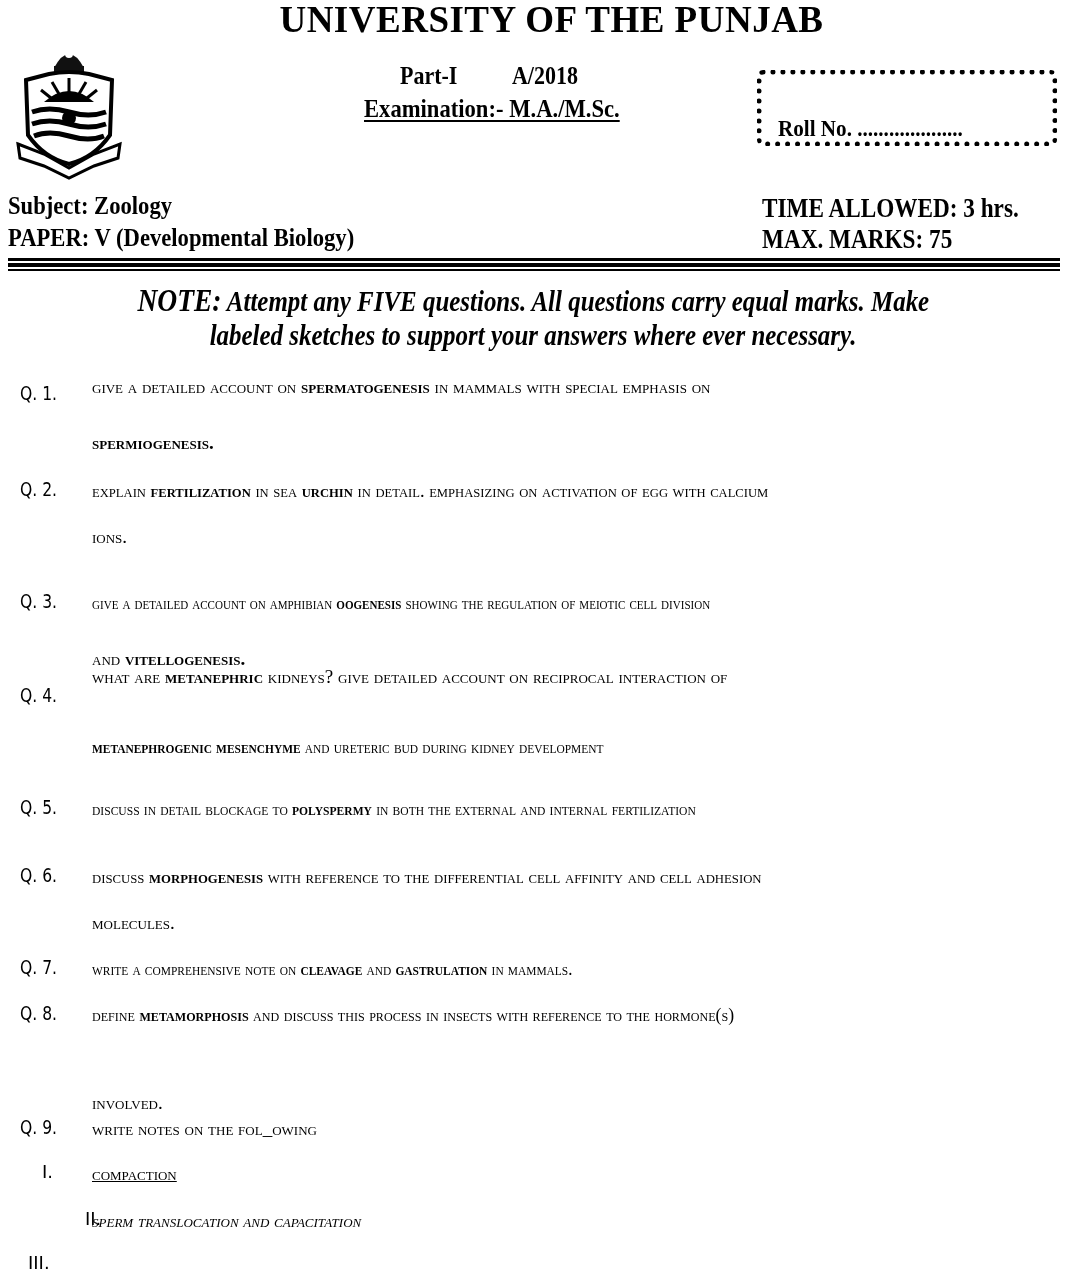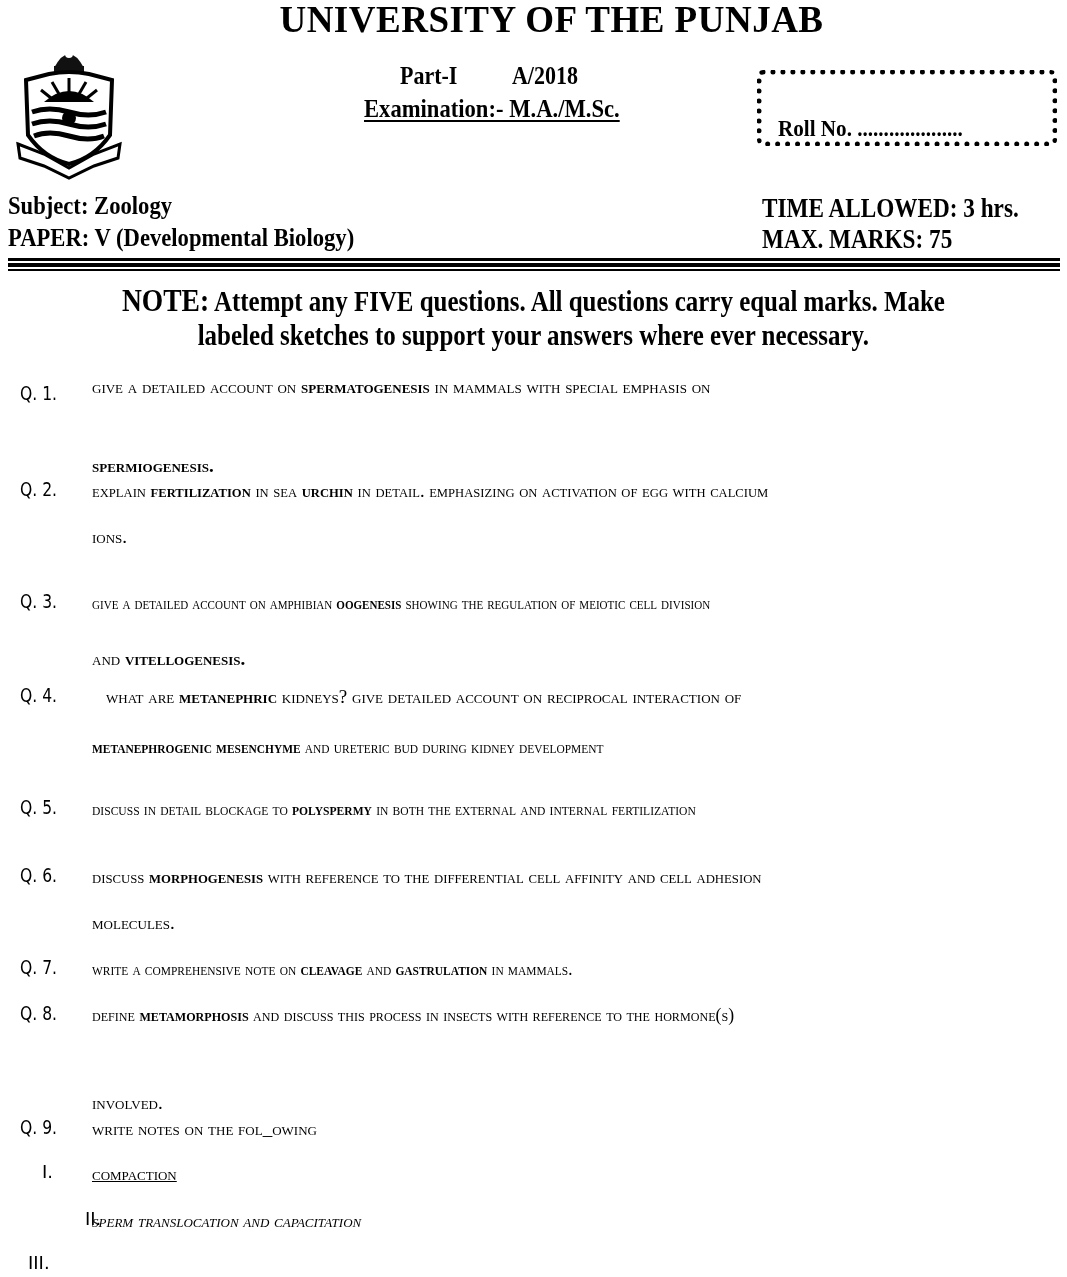--- a/index.html
+++ b/index.html
@@ -37,21 +37,21 @@
   }
   .timebox {
     left: 762px; top: 193px; font-weight: bold; font-size: 27px; line-height: 31px;
     transform: scaleX(0.86); transform-origin: left top;
   }
   .rule1 { left: 8px; width: 1052px; top: 258px; height: 3px; background: #000; }
   .rule2 { left: 8px; width: 1052px; top: 263px; height: 4px; background: #000; }
   .rule3 { left: 8px; width: 1052px; top: 269px; height: 2px; background: #000; }
   .note {
     left: 0; width: 1067px; top: 283px; text-align: center;
-    font-weight: bold; font-size: 29px; line-height: 34px;
+    font-style: italic; font-weight: bold; font-size: 29px; line-height: 34px;
   }
   .note .noteinner { display: inline-block; transform: scaleX(0.86); transform-origin: center top; white-space: nowrap; }
   .note .nlabel { font-size: 32px; }
   .qnum {
     position: absolute; left: 20px; font-size: 19px;
     font-family: "DejaVu Sans", sans-serif; transform: scaleX(0.82); transform-origin: left top;
   }
   .qline {
     position: absolute; left: 92px; white-space: nowrap;
     font-variant: small-caps; text-transform: lowercase;
@@ -118,29 +118,29 @@
 <div class="abs rule3"></div>
 
 <div class="abs note">
   <div class="noteinner"><span class="nlabel">NOTE:</span><span> Attempt any FIVE questions. All questions carry equal marks. Make</span></div><br>
   <div class="noteinner">labeled sketches to support your answers where ever necessary.</div>
 </div>
 
 <div id="questions">
     <div class="qnum" style="top: 382px;">Q. 1.</div>
     <div class="qline" style="top: 376px; transform: scaleX(1);"><span>Give a detailed account on </span><b>spermatogenesis</b><span> in mammals with special emphasis on</span></div>
-    <div class="qline" style="top: 455px; transform: scaleX(1);"><b>spermiogenesis.</b></div>
+    <div class="qline" style="top: 432px; transform: scaleX(1);"><b>spermiogenesis.</b></div>
     <div class="qnum" style="top: 478px;">Q. 2.</div>
     <div class="qline" style="top: 480px; transform: scaleX(0.97);"><span>Explain </span><b>fertilization</b><span> in sea </span><b>urchin</b><span> in detail. Emphasizing on activation of egg with calcium</span></div>
     <div class="qline" style="top: 526px; transform: scaleX(1);"><span>ions.</span></div>
     <div class="qnum" style="top: 590px;">Q. 3.</div>
     <div class="qline" style="top: 592px; transform: scaleX(0.85);"><span>Give a detailed account on amphibian </span><b>oogenesis</b><span> showing the regulation of meiotic cell division</span></div>
     <div class="qline" style="top: 648px; transform: scaleX(1);"><span>and </span><b>vitellogenesis.</b></div>
     <div class="qnum" style="top: 684px;">Q. 4.</div>
-    <div class="qline" style="top: 686px; transform: scaleX(1); margin-left: 14px;"><span>What are </span><b>metanephric</b><span> kidneys? Give detailed account on reciprocal interaction of</span></div>
+    <div class="qline" style="top: 666px; transform: scaleX(1);"><span>What are </span><b>metanephric</b><span> kidneys? Give detailed account on reciprocal interaction of</span></div>
     <div class="qline" style="top: 736px; transform: scaleX(0.88);"><b>metanephrogenic mesenchyme</b><span> and ureteric bud during kidney development</span></div>
     <div class="qnum" style="top: 796px;">Q. 5.</div>
     <div class="qline" style="top: 798px; transform: scaleX(0.89);"><span>Discuss in detail blockage to </span><b>polyspermy</b><span> in both the external and internal fertilization</span></div>
     <div class="qnum" style="top: 864px;">Q. 6.</div>
     <div class="qline" style="top: 866px; transform: scaleX(0.98);"><span>Discuss </span><b>morphogenesis</b><span> with reference to the differential cell affinity and cell adhesion</span></div>
     <div class="qline" style="top: 912px; transform: scaleX(1);"><span>molecules.</span></div>
     <div class="qnum" style="top: 956px;">Q. 7.</div>
     <div class="qline" style="top: 958px; transform: scaleX(0.88);"><span>Write a comprehensive note on </span><b>cleavage</b><span> and </span><b>gastrulation</b><span> in mammals.</span></div>
     <div class="qnum" style="top: 1002px;">Q. 8.</div>
     <div class="qline" style="top: 1004px; transform: scaleX(0.93);"><span>Define </span><b>metamorphosis</b><span> and discuss this process in insects with reference to the hormone(s)</span></div>

